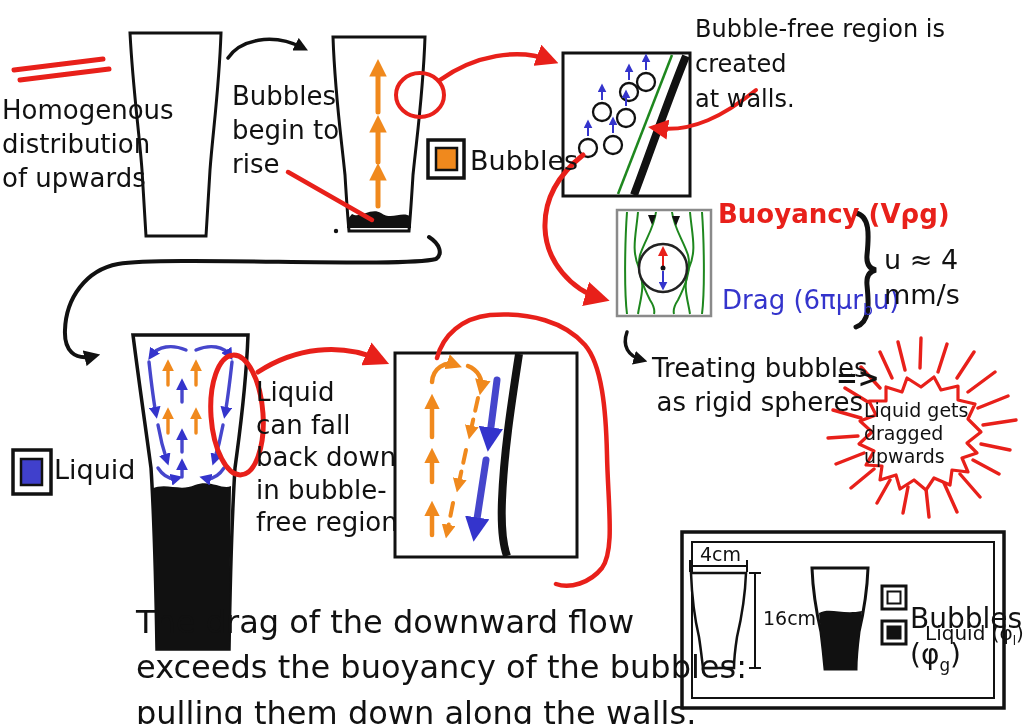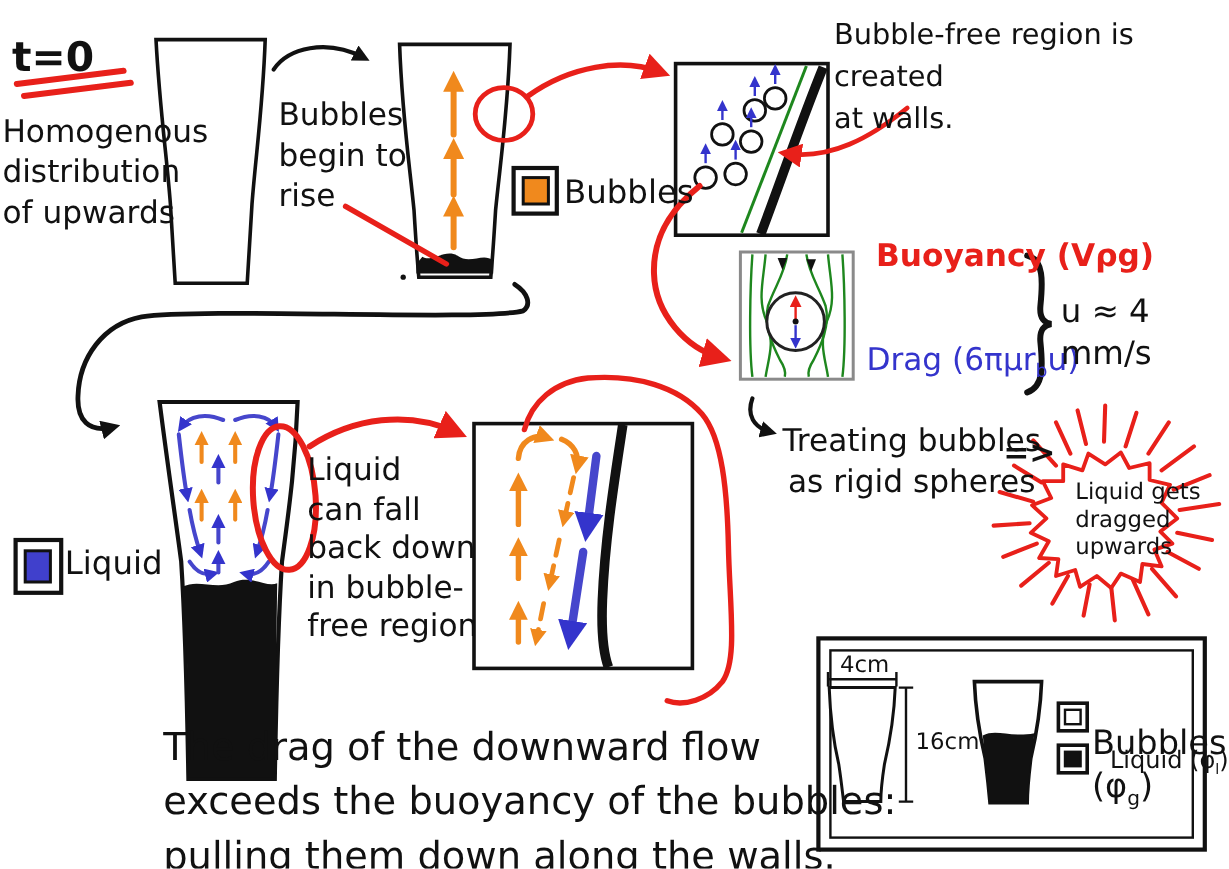--- a/index.html
+++ b/index.html
@@ -1,20 +1,20 @@
 <!DOCTYPE html>
 <html><head>
 <meta charset="utf-8">
 <style>
   html,body{margin:0;padding:0;background:#ffffff;}
   .canvas{position:relative;width:1024px;height:724px;background:#ffffff;overflow:hidden;
           font-family:"DejaVu Sans",sans-serif;color:#111;}
   .canvas svg.layer{position:absolute;left:0;top:0;}
   .hw{position:absolute;white-space:pre-line;line-height:1.3;color:#111;}
-  .red{color:#e8201a;margin-left:12px;}
+  .red{color:#e8201a;}
   .blue{color:#3434cc;}
   sub{font-size:0.6em;}
 </style>
 </head>
 <body>
 
 <div class="canvas">
 
 <svg class="layer" width="1024" height="724" viewBox="0 0 1024 724">
   <defs>
@@ -183,21 +183,20 @@
     <path d="M 755,573 L 755,668 M 749,573 L 761,573 M 749,668 L 761,668" stroke="#111" stroke-width="2" fill="none"></path>
     <path d="M 812,568 L 868,568 C 867,595 863,615 859,632 C 857,648 856,658 856,669 L 825,669 C 824,658 823,648 821,632 C 817,615 813,595 812,568 Z" fill="#fff" stroke="#111" stroke-width="3"></path>
     <path d="M 819,613 C 830,607 842,615 862,611 L 859,632 C 857,648 856,658 856,668 L 825,668 C 824,658 823,648 821,632 Z" fill="#111"></path>
     <rect x="882" y="586" width="24" height="23" fill="#fff" stroke="#111" stroke-width="3"></rect>
     <rect x="887.5" y="591.5" width="13" height="12" fill="#fff" stroke="#111" stroke-width="2"></rect>
     <rect x="882" y="621" width="24" height="23" fill="#fff" stroke="#111" stroke-width="3"></rect>
     <rect x="887.5" y="626.5" width="13" height="12" fill="#111" stroke="#111" stroke-width="2"></rect>
   </g>
 </svg>
 
-<div class="hw" style="left:10px;top:26px;font-size:34px;font-weight:bold;">t=0</div>
 
 <div class="hw" style="left:2px;top:94px;font-size:26px;">Homogenous
 distribution
 of upwards</div>
 
 <div class="hw" style="left:232px;top:80px;font-size:26px;">Bubbles
 begin to
 rise</div>
 
 <div class="hw" style="left:470px;top:143px;font-size:27px;">Bubbles</div>
@@ -209,21 +208,21 @@
 
 <div class="hw blue" style="left:722px;top:284px;font-size:26px;font-weight:normal;"><span>Drag (6πμr</span><sub>b</sub><span>u)</span></div>
 
 <div class="hw" style="left:884px;top:242px;font-size:27px;">u ≈ 4 mm/s</div>
 
 <div class="hw" style="left:652px;top:352px;font-size:26px;text-align:center;">Treating bubbles
 as rigid spheres</div>
 
 <div class="hw" style="left:836px;top:362px;font-size:26px;font-weight:bold;">=&gt;</div>
 
-<div class="hw" style="left:896px;top:399px;font-size:19px;line-height:1.2;">Liquid gets
+<div class="hw" style="left:864px;top:399px;font-size:19px;line-height:1.2;">Liquid gets
 dragged
 upwards</div>
 
 <div class="hw" style="left:54px;top:452px;font-size:27px;">Liquid</div>
 
 <div class="hw" style="left:256px;top:376px;font-size:26px;line-height:1.25;">Liquid
 can fall
 back down
 in bubble-
 free region</div>

